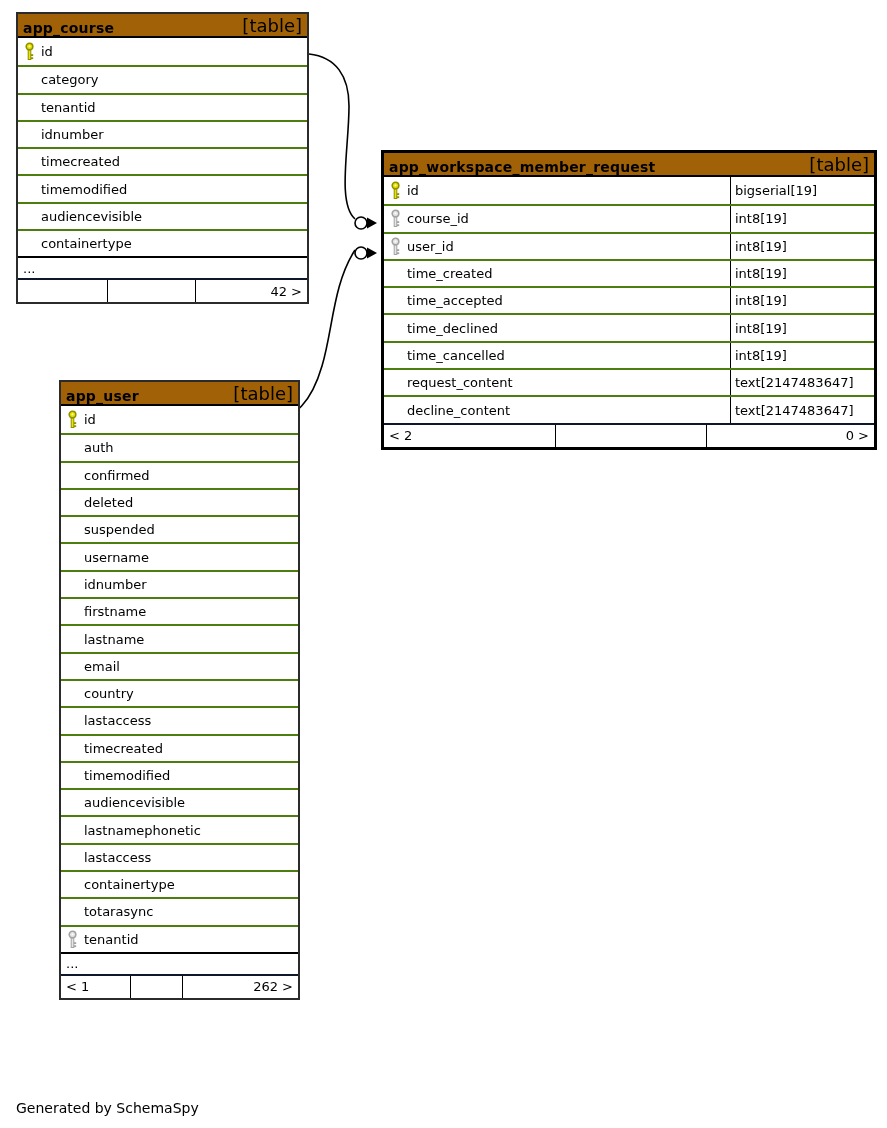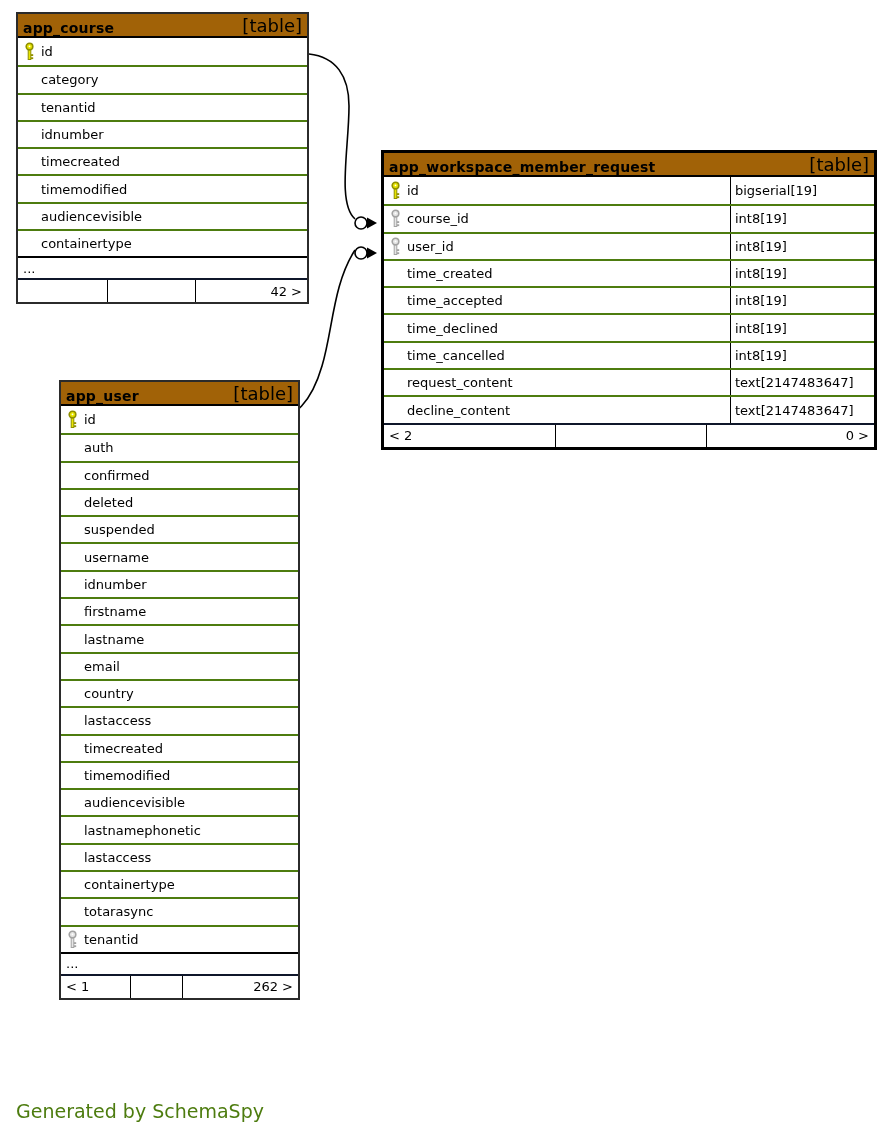--- a/index.html
+++ b/index.html
@@ -25,21 +25,21 @@
   .coltype {
     width:144px; flex:none; align-self:stretch; display:flex; align-items:center;
     border-left:1.5px solid #000; padding-left:4px; white-space:nowrap;
   }
   .ellipsis { height:22px; border-top:2px solid #000; font-size:13px; display:flex; align-items:center; padding:0 5px; }
   .ftr { display:flex; height:24px; border-top:2px solid #0f172a; font-size:13px; }
   .fc { display:flex; align-items:center; padding:0 5px; border-left:1.5px solid #000; white-space:nowrap; }
   .fc:first-child { border-left:none; }
   .fc.grow { flex:1; }
   .fc.right { justify-content:flex-end; }
-  .gen { position:absolute; left:16px; top:1100px; font-size:19px; color:#4d7c0f; }
+  .gen { position:absolute; left:16px; top:1100px; font-size:14px; color:#000000; }
 </style>
 </head>
 <body>
 
 <svg class="rel-layer" viewBox="0 0 887 1128">
   <g>
     <path d="M 309 54 C 336 57 349 76 349 106 C 349 148 337 203 355 219" fill="none" stroke="#000" stroke-width="1.6"></path>
     <circle cx="361" cy="223" r="6" fill="#fff" stroke="#000" stroke-width="1.6"></circle>
     <polygon points="367,217.5 367,228.5 377,223" fill="#000"></polygon>
   </g>

